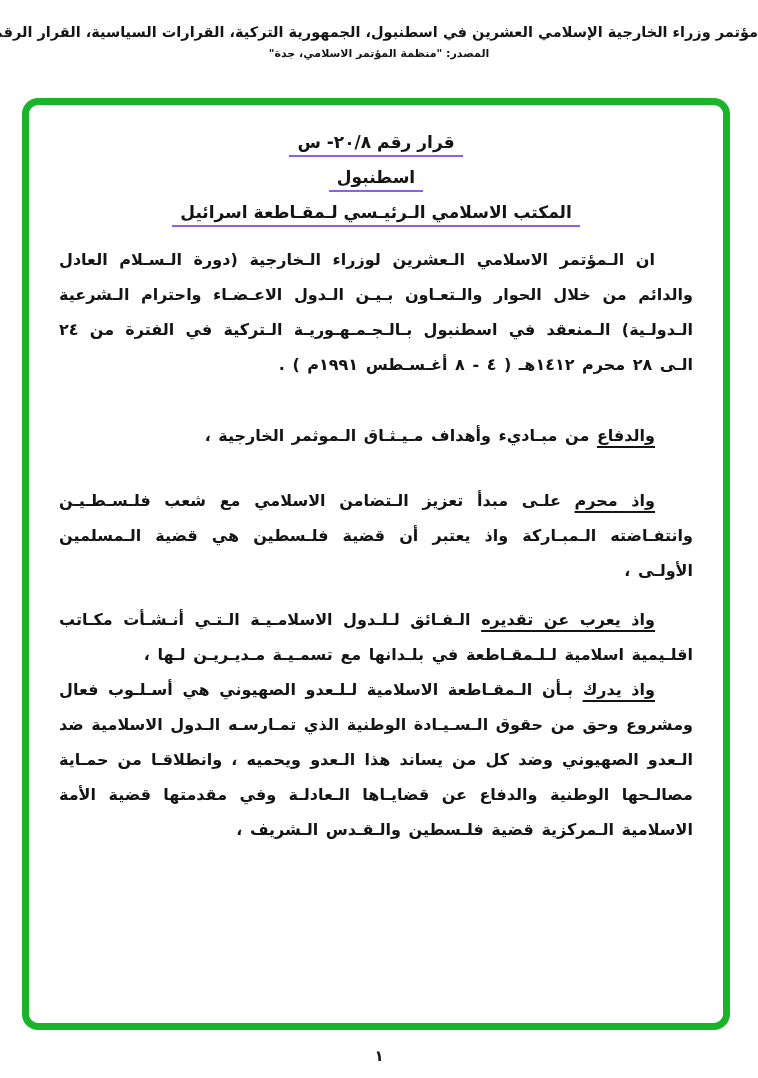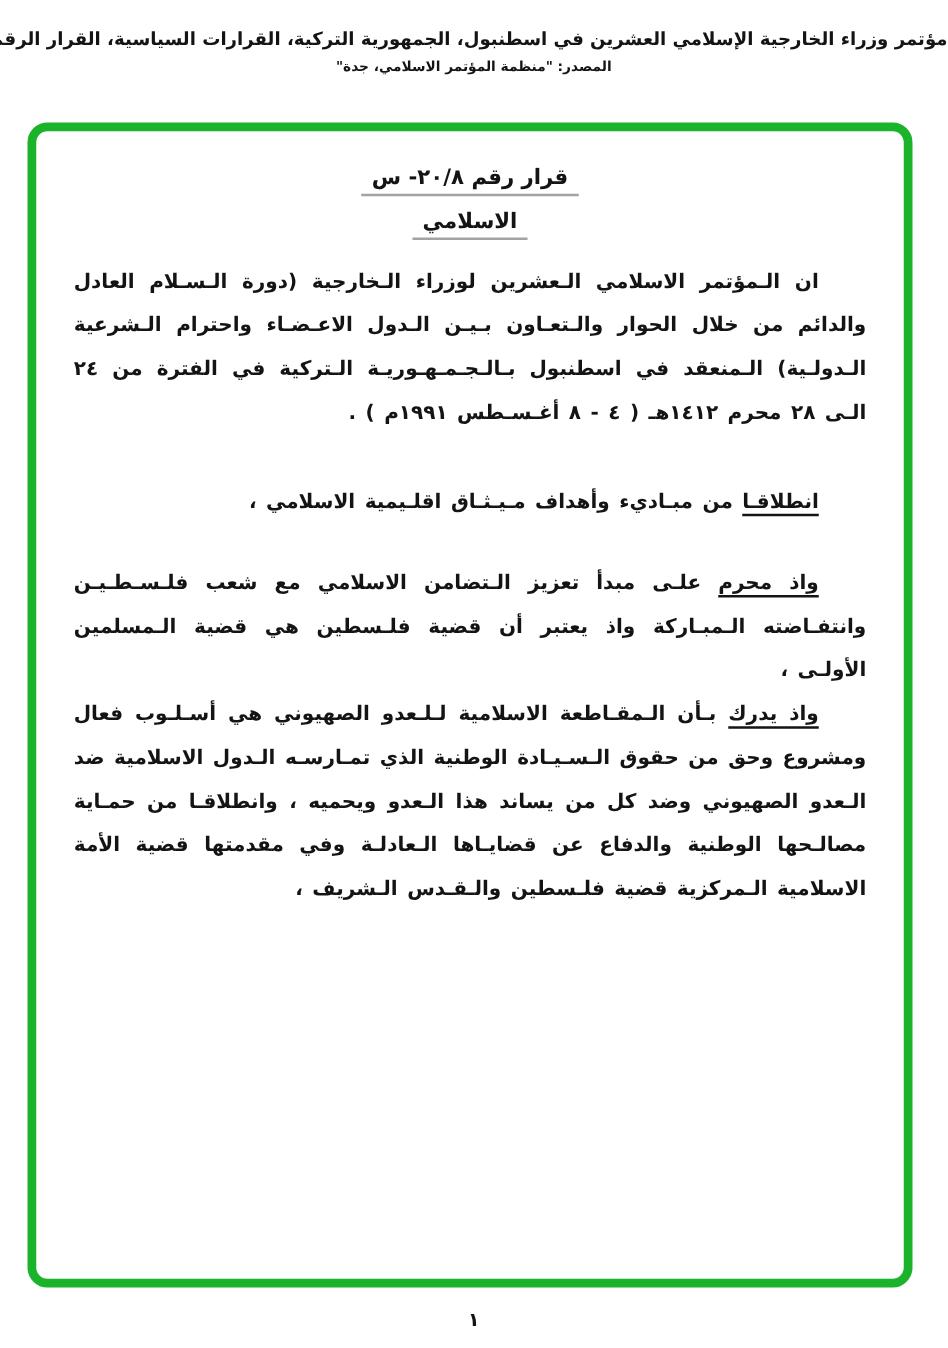--- a/index.html
+++ b/index.html
@@ -59,21 +59,21 @@
   .title-block {
     text-align: center;
     margin-bottom: 12px;
   }
   .t-line {
     line-height: 35px;
     font-size: 17px;
     font-weight: bold;
   }
   .t-line > span {
-    border-bottom: 2px solid #a3a3a3;
+    border-bottom: 2px solid #8b5cf6;
     padding: 0 8px 3px 8px;
   }
 
   
   .para {
     margin: 0;
     font-size: 16px;
     font-weight: 600;
     line-height: 35px;
     text-align: justify;
@@ -108,28 +108,30 @@
 <div class="doc-header">
   <div class="ref-line">مؤتمر وزراء الخارجية الإسلامي العشرين في اسطنبول، الجمهورية التركية، القرارات السياسية، القرار الرقم ٢٠/٨-س</div>
   <div class="src-line">المصدر:  "منظمة المؤتمر الاسلامي، جدة"</div>
 </div>
 
 <div class="frame">
   <div class="frame-content">
 
     <div class="title-block">
       <div class="t-line"><span>قرار رقم ٢٠/٨- س</span></div>
-      <div class="t-line"><span>الاسلامي</span></div>
+      <div class="t-line"><span>اسطنبول</span></div>
+      <div class="t-line"><span>المكتب الاسلامي الـرئيـسي لـمقـاطعة اسرائيل</span></div>
     </div>
 
     <p class="para p1"><span class="lead"></span><span>ان الـمؤتمر الاسلامي الـعشرين لوزراء الـخارجية (دورة الـسـلام العادل والدائم من خلال الحوار والـتعـاون بـيـن الـدول الاعـضـاء واحترام الـشرعية الـدولـية) الـمنعقد في اسطنبول بـالـجـمـهـوريـة الـتركية في الفترة من ٢٤ الـى ٢٨ محرم ١٤١٢هـ ( ٤ - ٨ أغـسـطس ١٩٩١م ) .</span></p>
 
-    <p class="para p2"><span class="lead">انطلاقـا</span><span> من مبـاديء وأهداف مـيـثـاق اقلـيمية الاسلامي ،</span></p>
+    <p class="para p2"><span class="lead">والدفاع</span><span> من مبـاديء وأهداف مـيـثـاق الـموثمر الخارجية ،</span></p>
 
     <p class="para p3"><span class="lead">واذ محرم</span><span> علـى مبدأ تعزيز الـتضامن الاسلامي مع شعب فلـسـطـيـن وانتفـاضته الـمبـاركة واذ يعتبر أن قضية فلـسطين هي قضية الـمسلمين الأولـى ،</span></p>
 
+    <p class="para p4"><span class="lead">واذ يعرب عن تقديره</span><span> الـفـائق لـلـدول الاسلامـيـة الـتـي أنـشـأت مكـاتب اقلـيمية اسلامية لـلـمقـاطعة في بلـدانها مع تسمـيـة مـديـريـن لـها ،</span></p>
 
     <p class="para p5"><span class="lead">واذ يدرك</span><span> بـأن الـمقـاطعة الاسلامية لـلـعدو الصهيوني هي أسـلـوب فعال ومشروع وحق من حقوق الـسـيـادة الوطنية الذي تمـارسـه الـدول الاسلامية ضد الـعدو الصهيوني وضد كل من يساند هذا الـعدو ويحميه ، وانطلاقـا من حمـاية مصالـحها الوطنية والدفاع عن قضايـاها الـعادلـة وفي مقدمتها قضية الأمة الاسلامية الـمركزية قضية فلـسطين والـقـدس الـشريف ،</span></p>
 
   </div>
 </div>
 
 <div class="page-num">١</div>
 
 </body></html>

